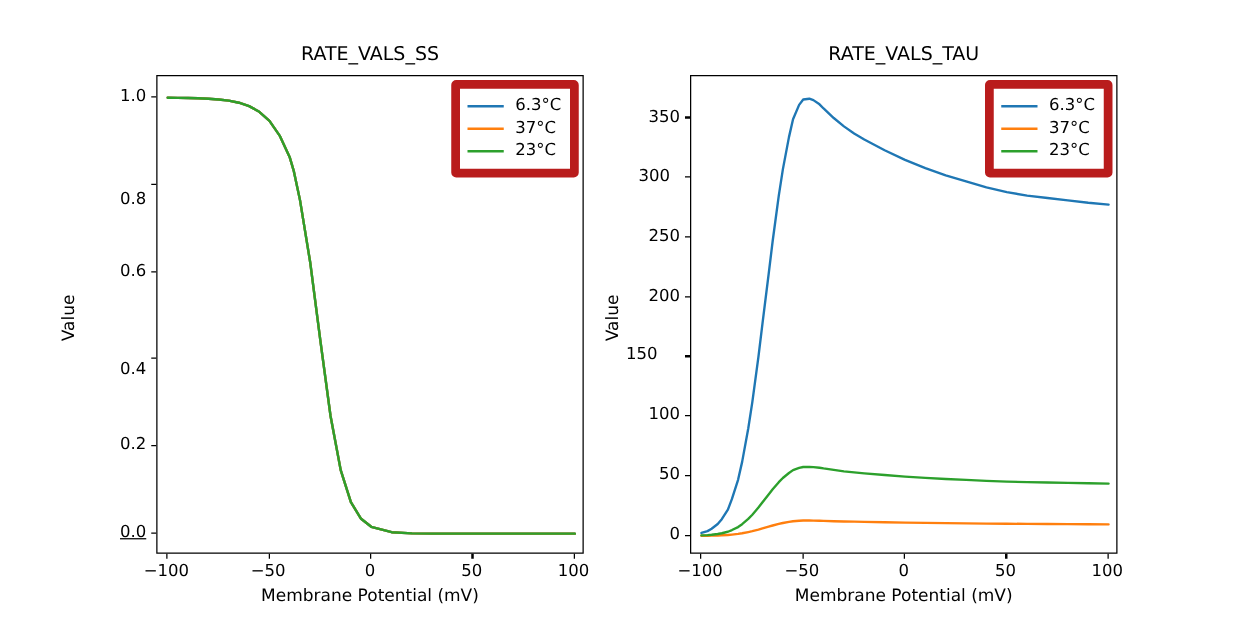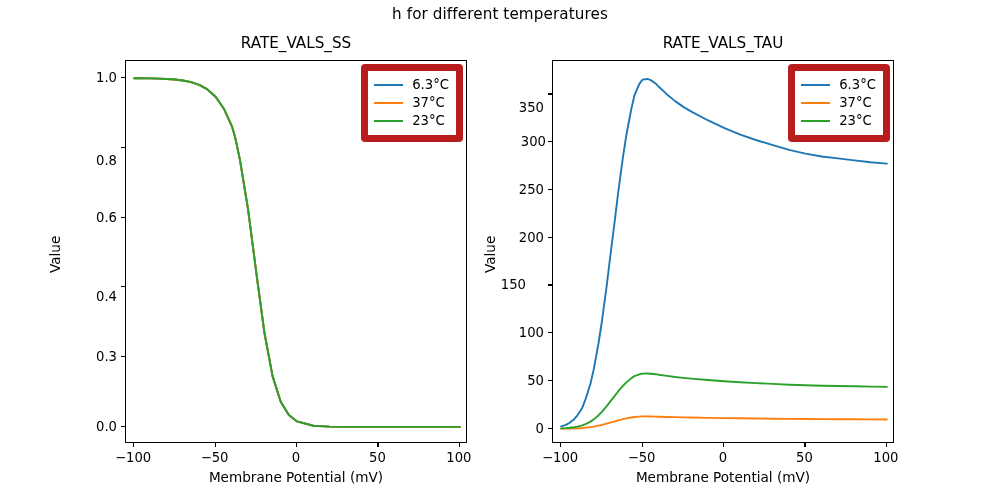--- a/index.html
+++ b/index.html
@@ -120,21 +120,20 @@
     font-size: 13.2px;
     line-height: 14px;
     white-space: nowrap;
   }
 </style>
 </head>
 <body>
 
 <div id="figure">
 
-  <div class="suptitle">h for different temperatures</div>
 
   <div class="axes" id="axes-left" style="left:125px; top:60px; width:342px; height:383px;">
     <div class="axes-title">RATE_VALS_SS</div>
     <div class="frame">
       <svg class="plot-svg" id="svg-left" width="342" height="383">
           <polyline points="8.14,17.20 16.29,17.30 24.43,17.41 32.57,17.62 40.71,17.96 48.86,18.56 57.00,19.53 65.14,21.17 73.29,23.89 81.43,28.43 89.57,35.75 97.71,47.47 105.86,65.09 109.11,76.11 114.00,99.10 122.14,148.77 130.29,211.56 138.43,271.80 146.57,315.12 154.71,340.76 162.86,354.01 171.00,360.43 187.29,364.76 203.57,365.66 219.86,365.86 236.14,365.90 252.43,365.90 268.71,365.91 285.00,365.91 301.29,365.91 317.57,365.91 333.86,365.91" fill="none" stroke="#1f77b4" stroke-width="1.9" stroke-linejoin="round" stroke-linecap="round"></polyline>
           <polyline points="8.14,17.20 16.29,17.30 24.43,17.41 32.57,17.62 40.71,17.96 48.86,18.56 57.00,19.53 65.14,21.17 73.29,23.89 81.43,28.43 89.57,35.75 97.71,47.47 105.86,65.09 109.11,76.11 114.00,99.10 122.14,148.77 130.29,211.56 138.43,271.80 146.57,315.12 154.71,340.76 162.86,354.01 171.00,360.43 187.29,364.76 203.57,365.66 219.86,365.86 236.14,365.90 252.43,365.90 268.71,365.91 285.00,365.91 301.29,365.91 317.57,365.91 333.86,365.91" fill="none" stroke="#ff7f0e" stroke-width="1.9" stroke-linejoin="round" stroke-linecap="round"></polyline>
           <polyline points="8.14,17.20 16.29,17.30 24.43,17.41 32.57,17.62 40.71,17.96 48.86,18.56 57.00,19.53 65.14,21.17 73.29,23.89 81.43,28.43 89.57,35.75 97.71,47.47 105.86,65.09 109.11,76.11 114.00,99.10 122.14,148.77 130.29,211.56 138.43,271.80 146.57,315.12 154.71,340.76 162.86,354.01 171.00,360.43 187.29,364.76 203.57,365.66 219.86,365.86 236.14,365.90 252.43,365.90 268.71,365.91 285.00,365.91 301.29,365.91 317.57,365.91 333.86,365.91" fill="none" stroke="#2ca02c" stroke-width="1.9" stroke-linejoin="round" stroke-linecap="round"></polyline>
         </svg>
     </div>
@@ -143,23 +142,23 @@
         <div class="xtick-label" style="left: 8.14286px; top: 390px;">−100</div>
         <div class="tickmark-x" style="left: 89.5714px; top: 383px;"></div>
         <div class="xtick-label" style="left: 89.5714px; top: 390px;">−50</div>
         <div class="tickmark-x" style="left: 171px; top: 383px;"></div>
         <div class="xtick-label" style="left: 171px; top: 390px;">0</div>
         <div class="tickmark-x" style="left: 252.429px; top: 383px;"></div>
         <div class="xtick-label" style="left: 252.429px; top: 390px;">50</div>
         <div class="tickmark-x" style="left: 333.857px; top: 383px;"></div>
         <div class="xtick-label" style="left: 333.857px; top: 390px;">100</div>
         <div class="tickmark-y" style="left: -3.8px; top: 365.908px;"></div>
-        <div class="ytick-label" style="right: 350px; top: 365.908px;">0.0</div>
+        <div class="ytick-label" style="right: 350px; top: 365.908px; text-decoration: underline;">0.0</div>
         <div class="tickmark-y" style="left: -3.8px; top: 296.145px;"></div>
-        <div class="ytick-label" style="right: 350px; top: 296.145px;">0.3</div>
+        <div class="ytick-label" style="right: 350px; top: 296.145px;">0.2</div>
         <div class="tickmark-y" style="left: -3.8px; top: 226.382px;"></div>
         <div class="ytick-label" style="right: 350px; top: 226.382px; margin-top: 10px;">0.4</div>
         <div class="tickmark-y" style="left: -3.8px; top: 156.618px;"></div>
         <div class="ytick-label" style="right: 350px; top: 156.618px;">0.6</div>
         <div class="tickmark-y" style="left: -3.8px; top: 86.8552px;"></div>
         <div class="ytick-label" style="right: 350px; top: 100px;">0.8</div>
         <div class="tickmark-y" style="left: -3.8px; top: 17.092px;"></div>
         <div class="ytick-label" style="right: 350px; top: 17.092px;">1.0</div>
       </div>
     <div class="xlabel" id="left-xlabel" style="top:409px;">Membrane Potential (mV)</div>
@@ -206,23 +205,23 @@
         <div class="ytick-label" style="right: 350px; top: 319.963px;">50</div>
         <div class="tickmark-y" style="left: -3.8px; top: 272.207px;"></div>
         <div class="ytick-label" style="right: 350px; top: 272.207px;">100</div>
         <div class="tickmark-y" style="left: -3.8px; top: 224.451px;"></div>
         <div class="ytick-label" style="right: 368px; top: 224.451px;">150</div>
         <div class="tickmark-y" style="left: -3.8px; top: 176.696px;"></div>
         <div class="ytick-label" style="right: 350px; top: 176.696px;">200</div>
         <div class="tickmark-y" style="left: -3.8px; top: 128.94px;"></div>
         <div class="ytick-label" style="right: 350px; top: 128.94px; margin-left: 10px;">250</div>
         <div class="tickmark-y" style="left: -3.8px; top: 81.1845px;"></div>
-        <div class="ytick-label" style="right: 348px; top: 81.1845px;">300</div>
+        <div class="ytick-label" style="right: 358px; top: 81.1845px;">300</div>
         <div class="tickmark-y" style="left: -3.8px; top: 33.4289px;"></div>
-        <div class="ytick-label" style="right: 350px; top: 47px; text-align: center;">350</div>
+        <div class="ytick-label" style="right: 350px; top: 34px; text-align: center;">350</div>
       </div>
     <div class="xlabel" id="right-xlabel" style="top:409px;">Membrane Potential (mV)</div>
     <div class="ylabel" id="right-ylabel" style="left:-70px; top:213px;">Value</div>
     <div class="legend" id="legend-right" style="right:4px; top:4px;">
         <div class="legend-row">
           <span class="legend-swatch" style="background: rgb(31, 119, 180);"></span>
           <span class="legend-text">6.3°C</span>
         </div>
         <div class="legend-row">
           <span class="legend-swatch" style="background: rgb(255, 127, 14);"></span>

